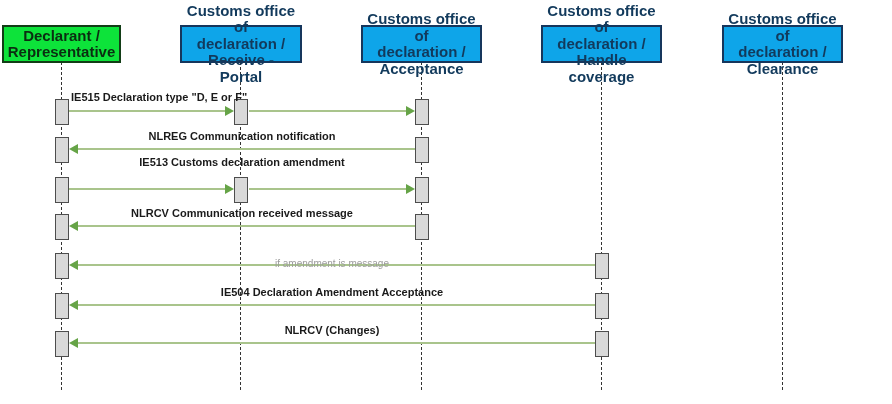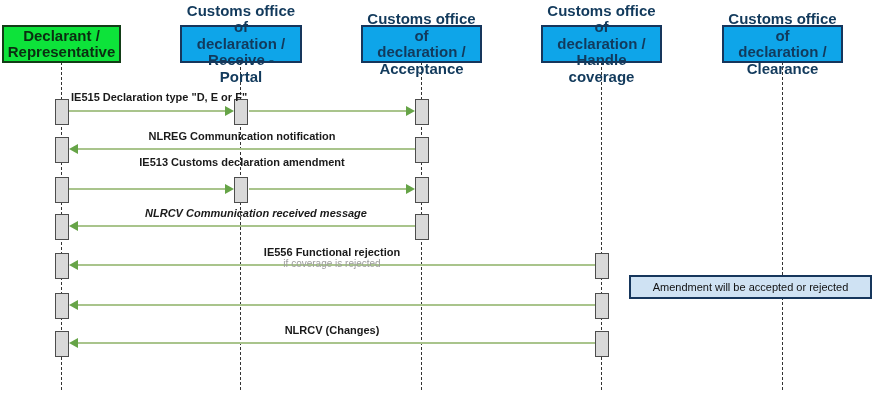--- a/index.html
+++ b/index.html
@@ -149,31 +149,30 @@
   <div class="msg-label" style="left:242px; top:130px;">NLREG Communication notification</div>
   <div class="arrowhead left" style="left:69px; top:144px;"></div>
   <div class="msg-line" style="left:78px; top:148px; width:337px;"></div>
 
   <div class="msg-label" style="left:242px; top:156px;">IE513 Customs declaration amendment</div>
   <div class="msg-line" style="left:69px; top:188px; width:156px;"></div>
   <div class="arrowhead right" style="left:225px; top:184px;"></div>
   <div class="msg-line" style="left:249px; top:188px; width:157px;"></div>
   <div class="arrowhead right" style="left:406px; top:184px;"></div>
 
-  <div class="msg-label" style="left:256px; top:207px;font-style:italic;">NLRCV Communication received message</div>
+  <div class="msg-label" style="left:242px; top:207px;">NLRCV Communication received message</div>
   <div class="arrowhead left" style="left:69px; top:221px;"></div>
   <div class="msg-line" style="left:78px; top:225px; width:337px;"></div>
 
-  <div class="msg-label" style="left:332px; top:246px;">IE556 Functional rejection</div>
   <div class="arrowhead left" style="left:69px; top:260px;"></div>
   <div class="msg-line" style="left:78px; top:264px; width:517px;"></div>
-  <div class="msg-cond" style="left:332px; top:258px;">if coverage is rejected</div>
+  <div class="msg-cond" style="left:332px; top:258px;">if amendment is message</div>
 
+  <div class="msg-label" style="left:332px; top:286px;">IE504 Declaration Amendment Acceptance</div>
   <div class="arrowhead left" style="left:69px; top:300px;"></div>
   <div class="msg-line" style="left:78px; top:304px; width:517px;"></div>
 
   <div class="msg-label" style="left:332px; top:324px;">NLRCV (Changes)</div>
   <div class="arrowhead left" style="left:69px; top:338px;"></div>
   <div class="msg-line" style="left:78px; top:342px; width:517px;"></div>
 
-  <div class="note">Amendment will be accepted or rejected</div>
 
 </div>
 
 </body></html>

